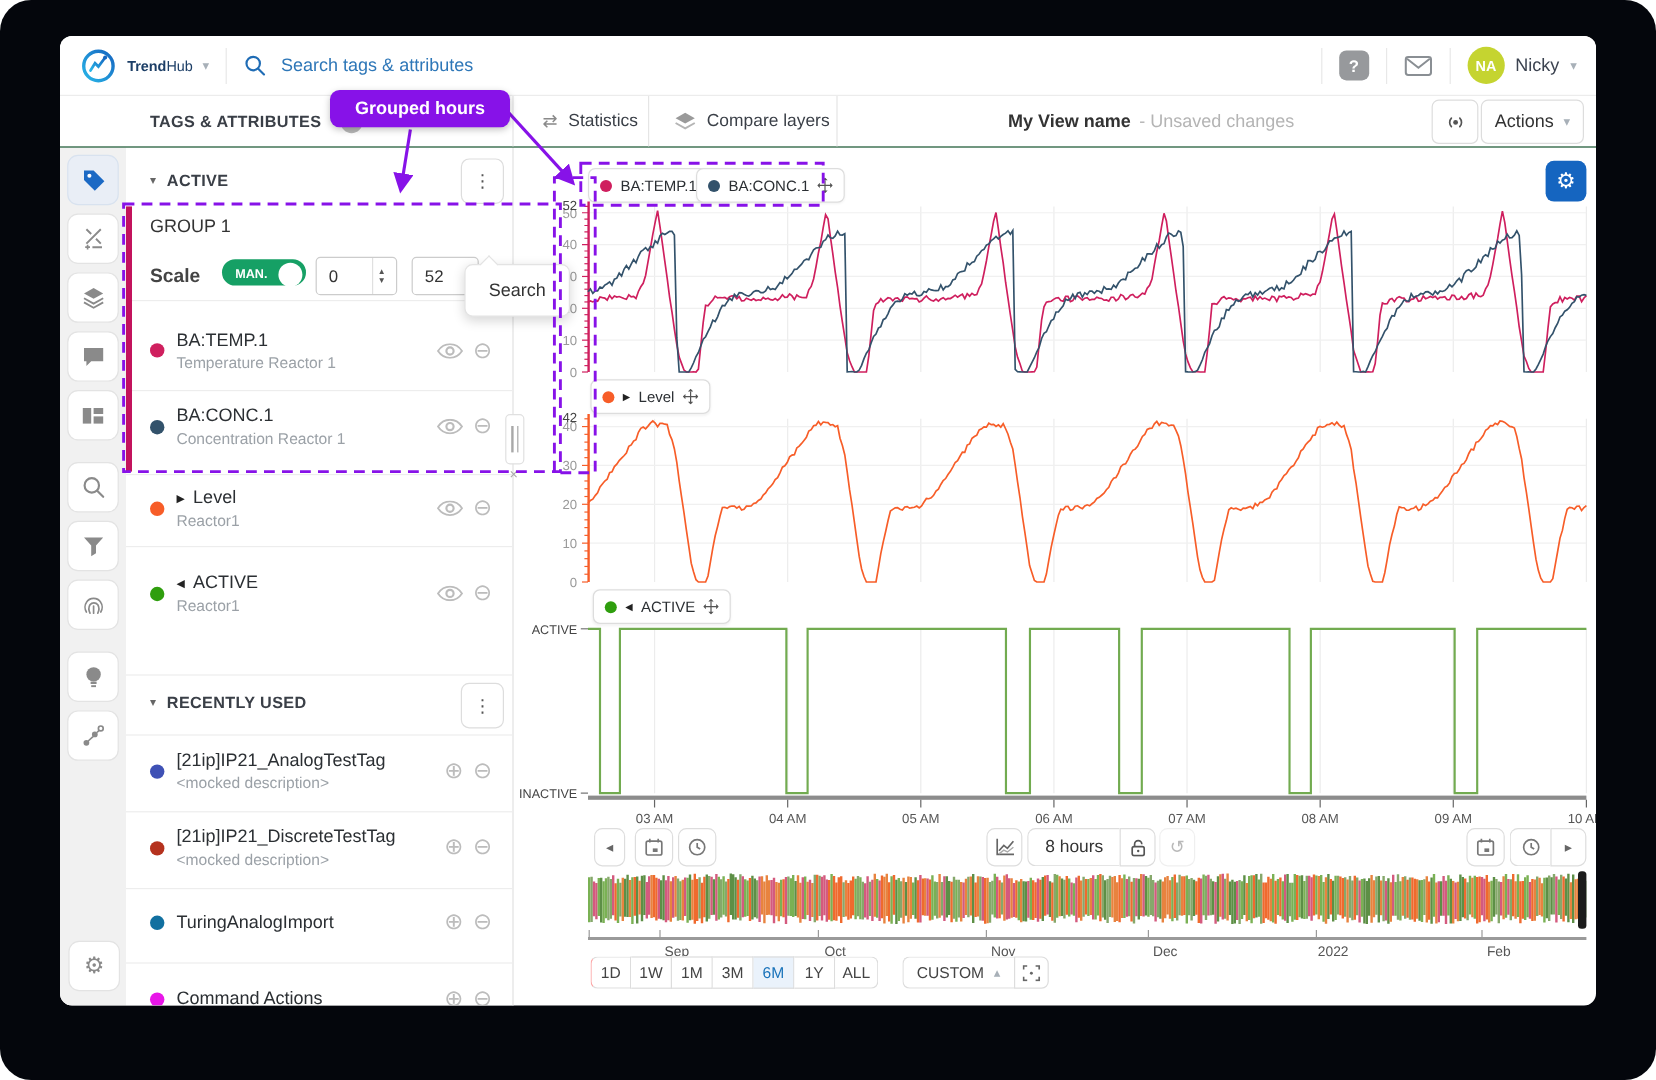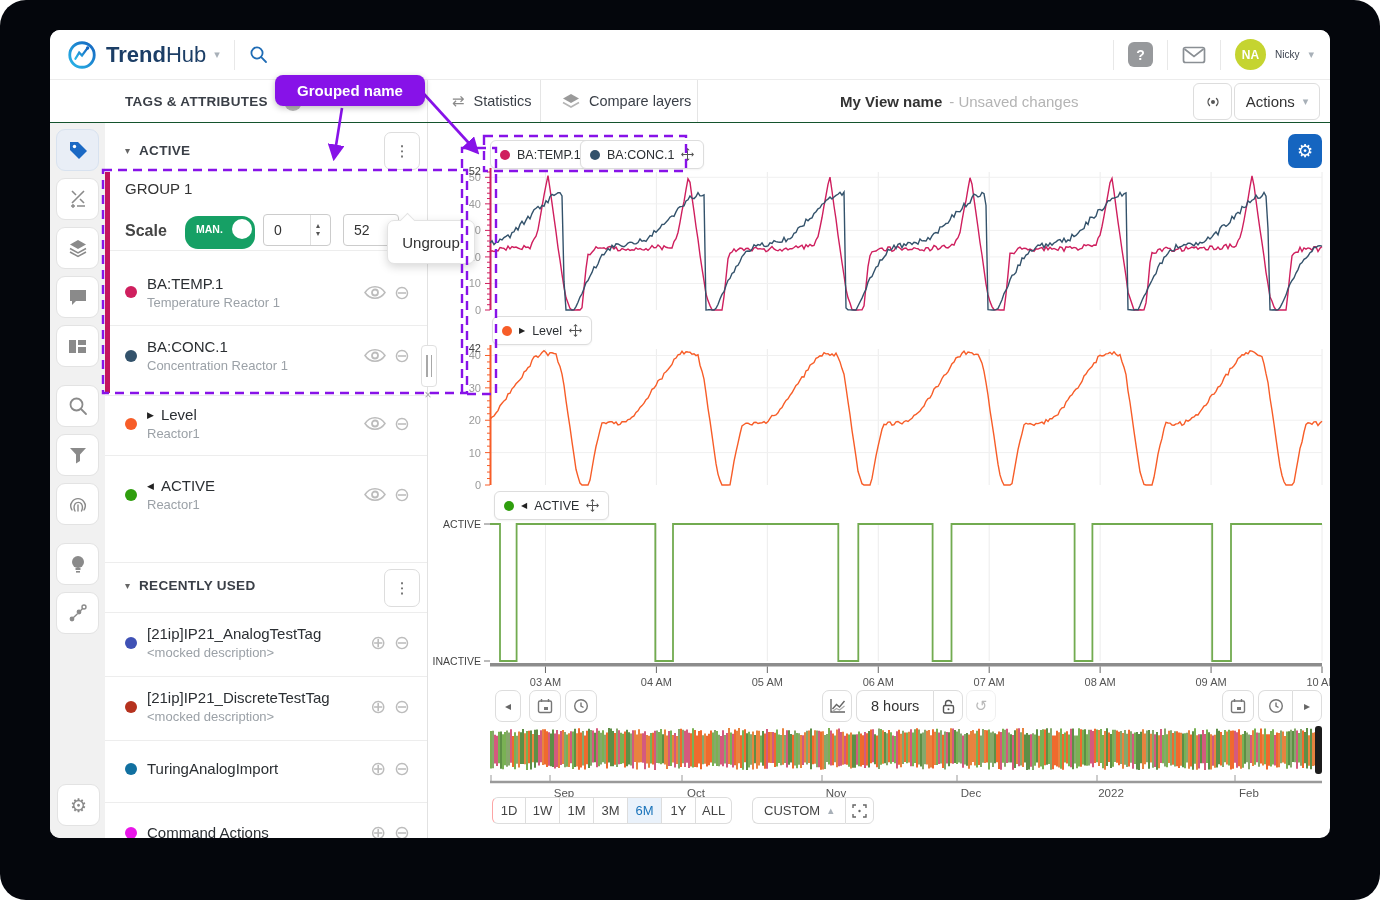--- a/index.html
+++ b/index.html
@@ -1,34 +1,34 @@
 <!DOCTYPE html>
 <html><head>
 <meta charset="utf-8">
 <style>
   html,body{margin:0;padding:0;width:1380px;height:900px;font-family:"Liberation Sans",sans-serif;}
   .frame{position:absolute;inset:0;background:#04060c;border-radius:26px;overflow:hidden;}
   .window{position:absolute;left:50px;top:30px;width:1280px;height:808px;background:#fff;border-radius:10px;overflow:hidden;}
   
   .topbar{position:absolute;left:0;top:0;right:0;height:50px;display:flex;align-items:center;padding:0 16px;box-sizing:border-box;border-bottom:1px solid #ececec;background:#fff;z-index:15;}
   .brand{display:flex;align-items:center;gap:8px;}
-  .brand-name{font-size:22px;color:#1c3e66;}
+  .brand-name{font-size:12px;color:#1c3e66;}
   .brand-name b{font-weight:700;}
   .caret{color:#a8b0b8;font-size:11px;}
   .vdiv{width:1px;height:30px;background:#e8e8e8;margin:0 14px;}
   .search{display:flex;align-items:center;gap:10px;flex:1;}
   .search input{border:none;outline:none;font-size:15px;color:#2e77b8;width:320px;font-family:"Liberation Sans",sans-serif;background:transparent;}
   .search input::placeholder{color:#2e77b8;opacity:1;}
   .nav{display:flex;align-items:center;gap:24px;margin-right:6px;}
   .nav-item{font-size:15px;color:#3c4350;padding:7px 13px;border-radius:5px;cursor:pointer;white-space:nowrap;}
   .nav-item.active{background:#eaf2fb;color:#1a73ba;}
   .sq-btn{width:25px;height:25px;border-radius:6px;background:#97999c;color:#fff;font-size:14px;font-weight:bold;display:flex;align-items:center;justify-content:center;}
   .avatar{width:31px;height:31px;border-radius:50%;background:#c5d430;color:#fff;font-size:12px;font-weight:bold;display:flex;align-items:center;justify-content:center;}
   .user{display:flex;align-items:center;gap:9px;justify-content:center;}
-  .user-name{font-size:10px;color:#3c4350;}
+  .user-name{font-size:15px;color:#3c4350;}
   
   .hdr{position:absolute;left:0;top:50px;right:0;height:42px;border-bottom:1px solid #14532d;background:#fff;z-index:14;}
   .hdr .hdiv{position:absolute;top:0;width:1px;height:42px;background:#e5e5e5;}
   .panel-tab{position:absolute;left:75px;top:0;height:42px;display:flex;align-items:center;font-size:13.5px;font-weight:bold;color:#3a3f47;letter-spacing:.3px;}
   .info-circ{position:absolute;left:234px;top:13px;width:18px;height:18px;border-radius:50%;background:#b9b9b9;color:#fff;font-size:11px;display:flex;align-items:center;justify-content:center;}
   .tab{position:absolute;top:0;height:42px;display:flex;align-items:center;gap:9px;font-size:14.5px;color:#3a3f47;cursor:pointer;}
   .tab .ticon{color:#8a8a8a;font-size:15px;}
   .viewname{position:absolute;left:790px;top:0;height:42px;display:flex;align-items:center;gap:7px;}
   .viewname .vn{font-size:15px;font-weight:bold;color:#333;}
   .viewname .vs{font-size:15px;color:#b4b4b4;}
@@ -42,21 +42,21 @@
   
   .panel{position:absolute;left:55px;top:92px;width:322px;bottom:0;background:#fff;border-right:1px solid #e2e2e2;z-index:10;overflow:hidden;}
   .sechdr{position:absolute;left:0;right:0;display:flex;align-items:center;padding-left:20px;}
   .sechdr .sc{color:#666;font-size:10px;margin-right:9px;}
   .sechdr .st{font-size:13.5px;font-weight:bold;color:#3a3f47;letter-spacing:.3px;}
   .kebab{position:absolute;right:7px;top:2px;width:34px;height:36px;border:1px solid #ddd;border-radius:7px;background:#fff;color:#555;font-size:15px;display:flex;align-items:center;justify-content:center;cursor:pointer;}
   .groupbar{position:absolute;left:0;top:50px;width:5px;height:221px;background:#c3135c;z-index:3;}
   .grouptitle{position:absolute;left:20px;top:58px;font-size:15px;color:#333;}
   .scalerow{position:absolute;left:0;top:92px;height:36px;width:100%;}
   .scalelbl{position:absolute;left:20px;top:8px;font-size:16px;font-weight:bold;color:#444;}
-  .toggle{position:absolute;left:80px;top:2px;width:70px;height:33px;border-radius:13px;background:#16a065;cursor:pointer;text-align:right;}
+  .toggle{position:absolute;left:80px;top:2px;width:70px;height:22px;border-radius:13px;background:#16a065;cursor:pointer;text-align:right;}
   .toggle .tl{position:absolute;left:11px;top:7px;color:#fff;font-size:10.5px;font-weight:bold;}
   .toggle .knob{position:absolute;right:3px;top:3px;width:20px;height:20px;border-radius:50%;background:#fff;}
   .numfield{position:absolute;top:0;height:30px;border:1px solid #ccc;border-radius:4px;background:#fff;display:flex;align-items:center;}
   .numfield input{border:none;outline:none;width:34px;font-size:14px;color:#333;padding-left:10px;font-family:"Liberation Sans",sans-serif;background:transparent;}
   .stepper{display:flex;flex-direction:column;border-left:1px solid #e0e0e0;height:100%;justify-content:center;padding:0 5px;color:#555;font-size:8px;line-height:8px;cursor:pointer;}
   .groupblock-border{position:absolute;left:0;top:128px;width:100%;height:1px;background:#ededed;}
   .trow{position:absolute;left:0;right:0;display:flex;align-items:center;padding:0 17px 0 20px;box-sizing:border-box;cursor:pointer;}
   .trow.btop{border-top:1px solid #ededed;}
   .dot{width:12px;height:12px;border-radius:50%;flex:0 0 12px;margin-right:10px;}
   .tx{flex:1;min-width:0;}
@@ -120,20 +120,21 @@
       </svg>
       <span class="brand-name"><b>Trend</b><span>Hub</span></span>
       <span class="caret">▾</span>
     </div>
     <span class="vdiv"></span>
     <div class="search">
       <svg width="19" height="19" viewBox="0 0 19 19">
         <circle cx="8" cy="8" r="5.6" fill="none" stroke="#1f6cb5" stroke-width="1.8"></circle>
         <line x1="12.2" y1="12.2" x2="17" y2="17" stroke="#1f6cb5" stroke-width="1.8" stroke-linecap="round"></line>
       </svg>
+      <input placeholder="Search tags &amp; attributes" style="">
     </div>
     <span class="vdiv"></span>
     <span class="sq-btn">?</span>
     <span class="vdiv"></span>
     <svg width="24" height="18" viewBox="0 0 24 18">
       <rect x="1.5" y="1.5" width="21" height="15" rx="2" fill="none" stroke="#8a8f94" stroke-width="1.7"></rect>
       <path d="M2.5 3 L12 10.5 L21.5 3" fill="none" stroke="#8a8f94" stroke-width="1.7"></path>
     </svg>
     <span class="vdiv"></span>
     <div class="user">
@@ -388,21 +389,21 @@
             <div class="tn">Command Actions</div>
           </div>
       <div class="ricons">
         <span class="circ-ic">⊕</span>
         <span class="circ-ic">⊖</span>
       </div>
     </div>
   </section>
 
   <div class="popup">
-    <span>Ungroup</span>
+    <span>Search</span>
   </div>
 
   <div class="grip">
         <i></i>
         <i></i>
       </div>
   <div class="gripx">×</div>
 
   <svg id="gfx" width="1280" height="808" viewBox="0 0 1280 808">
         <g>
@@ -1091,17 +1092,17 @@
       </marker>
     </defs>
     <rect x="53" y="140" width="364" height="223" fill="none" stroke="#8712e8" stroke-width="2.4" stroke-dasharray="9 6"></rect>
     <rect x="434" y="106" width="202" height="35" fill="none" stroke="#8712e8" stroke-width="2.4" stroke-dasharray="9 6"></rect>
     <rect x="412" y="118" width="34" height="246" fill="none" stroke="#8712e8" stroke-width="2.4" stroke-dasharray="9 6"></rect>
     <line x1="292" y1="78" x2="284" y2="128" stroke="#8712e8" stroke-width="2.6" marker-end="url(#arr)"></line>
     <line x1="374" y1="64" x2="427" y2="122" stroke="#8712e8" stroke-width="2.6" marker-end="url(#arr)"></line>
   </svg>
 
   <div class="tooltip">
-    <span>Grouped name</span>
+    <span>Grouped hours</span>
   </div>
 
 </div>
 </div>
 
 </body></html>

